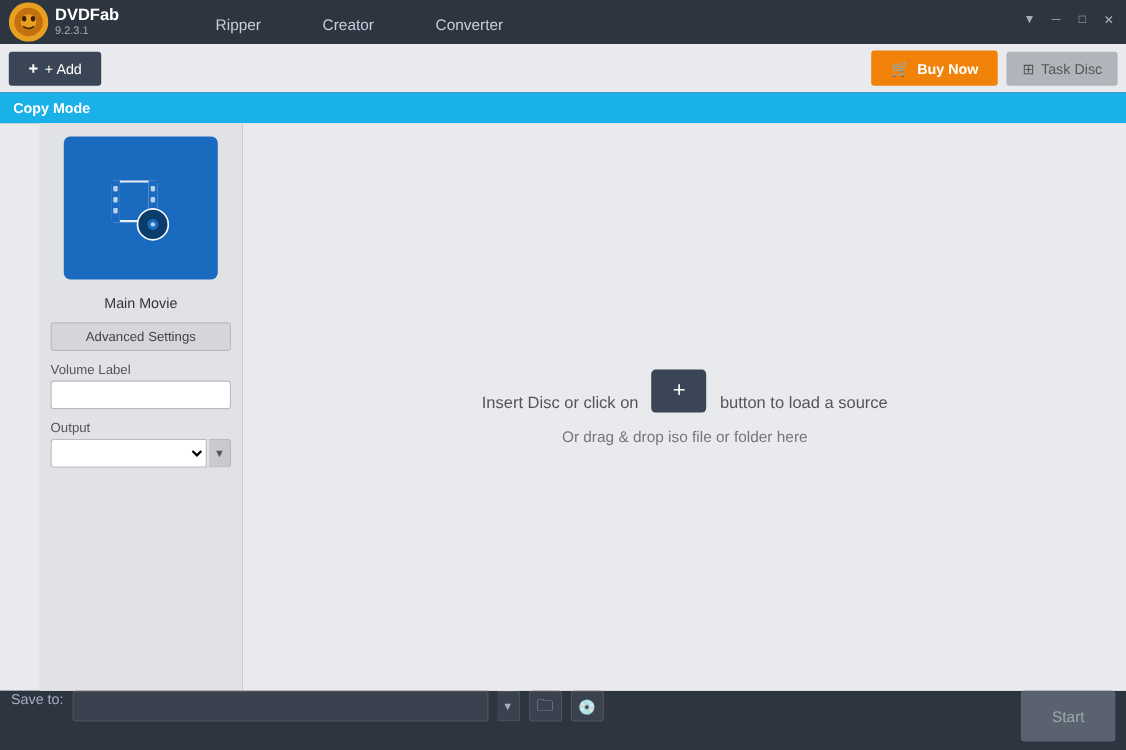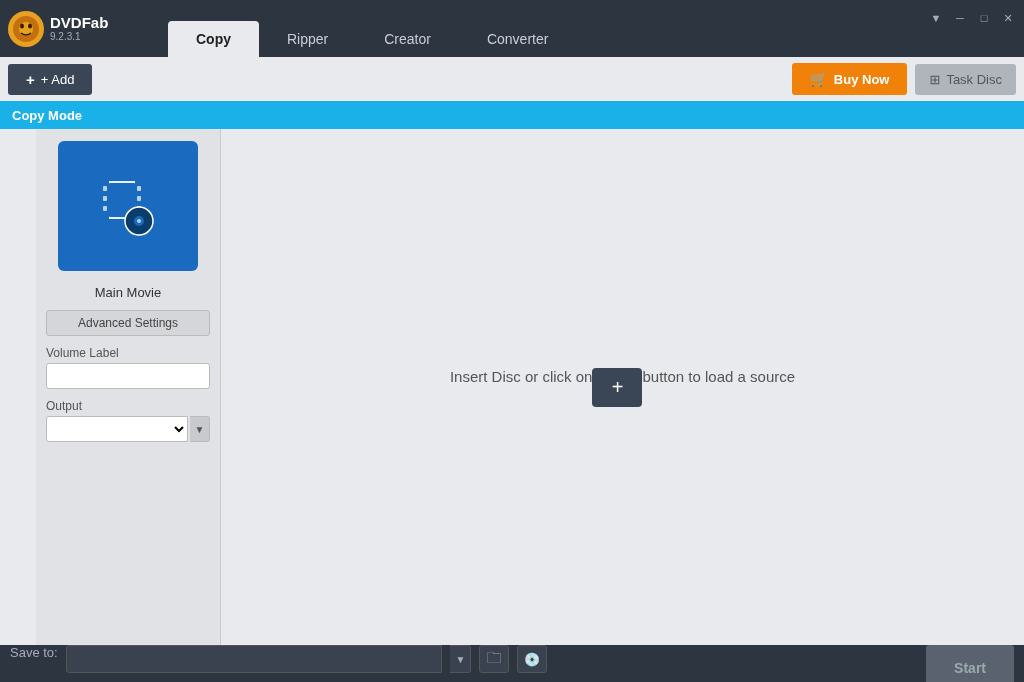--- a/index.html
+++ b/index.html
@@ -3,21 +3,21 @@
   <meta charset="utf-8">
   <style>
     * { box-sizing: border-box; margin: 0; padding: 0; }
     body { width: 1024px; height: 682px; overflow: hidden; font-family: 'Segoe UI', Arial, sans-serif; background: #2d3540; }
 
     
     .title-bar {
       display: flex;
       align-items: center;
       background: #2d3540;
-      height: 57px;
+      height: 40px;
       padding: 0 8px;
       position: relative;
     }
     .logo-area {
       display: flex;
       align-items: center;
       gap: 6px;
       min-width: 160px;
     }
     .logo-icon {
@@ -229,21 +229,22 @@
       flex: 1;
       display: flex;
       flex-direction: column;
       align-items: center;
       justify-content: center;
       gap: 14px;
       background: #e8eaed;
     }
     .insert-line {
       display: flex;
-      align-items: flex-start;
+      align-items: flex-end;
+      gap: 12px;
       font-size: 15px;
       color: #555;
     }
     .add-source-btn {
       background: #3a4555;
       color: #fff;
       border: none;
       padding: 8px 18px;
       border-radius: 4px;
       font-size: 20px;
@@ -311,21 +312,21 @@
     .bottom-spacer { flex: 1; }
     .start-btn {
       background: #5a6270;
       color: #9aa;
       border: none;
       padding: 8px 28px;
       border-radius: 3px;
       font-size: 14px;
       cursor: not-allowed;
       font-family: inherit;
-      font-weight: 700;
+      font-weight: 400;
     }
   </style>
 </head>
 <body>
 
 <div class="title-bar">
   <div class="logo-area">
 
     <svg class="logo-icon" viewBox="0 0 36 36" xmlns="http://www.w3.org/2000/svg">
       <circle cx="18" cy="18" r="18" fill="#e8a020"></circle>
@@ -336,21 +337,20 @@
       <ellipse cx="22" cy="15" rx="2" ry="2.5" fill="#3a2000"></ellipse>
       <path d="M13 22 Q18 26 23 22" stroke="#3a2000" stroke-width="1.5" fill="none"></path>
     </svg>
     <div>
       <div style="color:#fff;font-size:15px;font-weight:bold;line-height:1.1;">DVDFab</div>
       <div style="color:#aab;font-size:10px;">9.2.3.1</div>
     </div>
   </div>
 
   <nav class="nav-tabs">
-    <div class="nav-tab active">Copy</div>
     <div class="nav-tab">Ripper</div>
     <div class="nav-tab">Creator</div>
     <div class="nav-tab">Converter</div>
   </nav>
 
   <div class="window-controls">
     <div class="win-btn">▼</div>
     <div class="win-btn">─</div>
     <div class="win-btn">□</div>
     <div class="win-btn">✕</div>
@@ -423,20 +423,21 @@
     </div>
 
   </div>
 
   <div class="drop-area">
     <div class="insert-line">
       <span>Insert Disc or click on</span>
       <button class="add-source-btn">+</button>
       <span>button to load a source</span>
     </div>
+    <div class="drag-drop-text">Or drag &amp; drop iso file or folder here</div>
   </div>
 
 </div>
 
 <div class="bottom-bar">
   <span class="save-to-label">Save to:</span>
   <input class="save-to-input" type="text" value="" style="flex: 1 1 0%; border-radius: 3px 0px 0px 3px;">
   <div class="save-to-dropdown">▼</div>
   <div class="bottom-icon-btn">
     <span>🗀</span>

